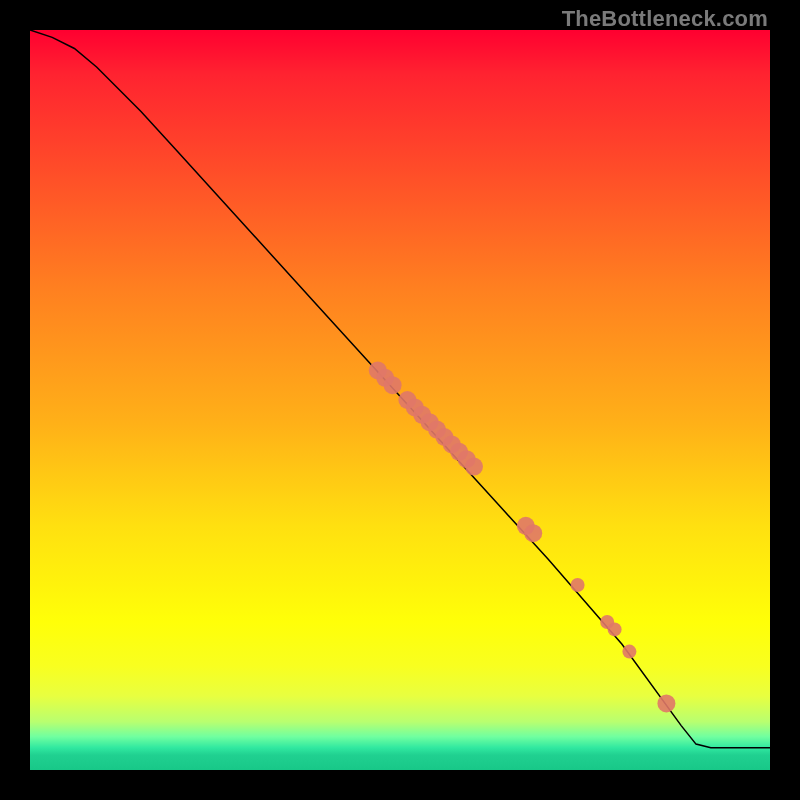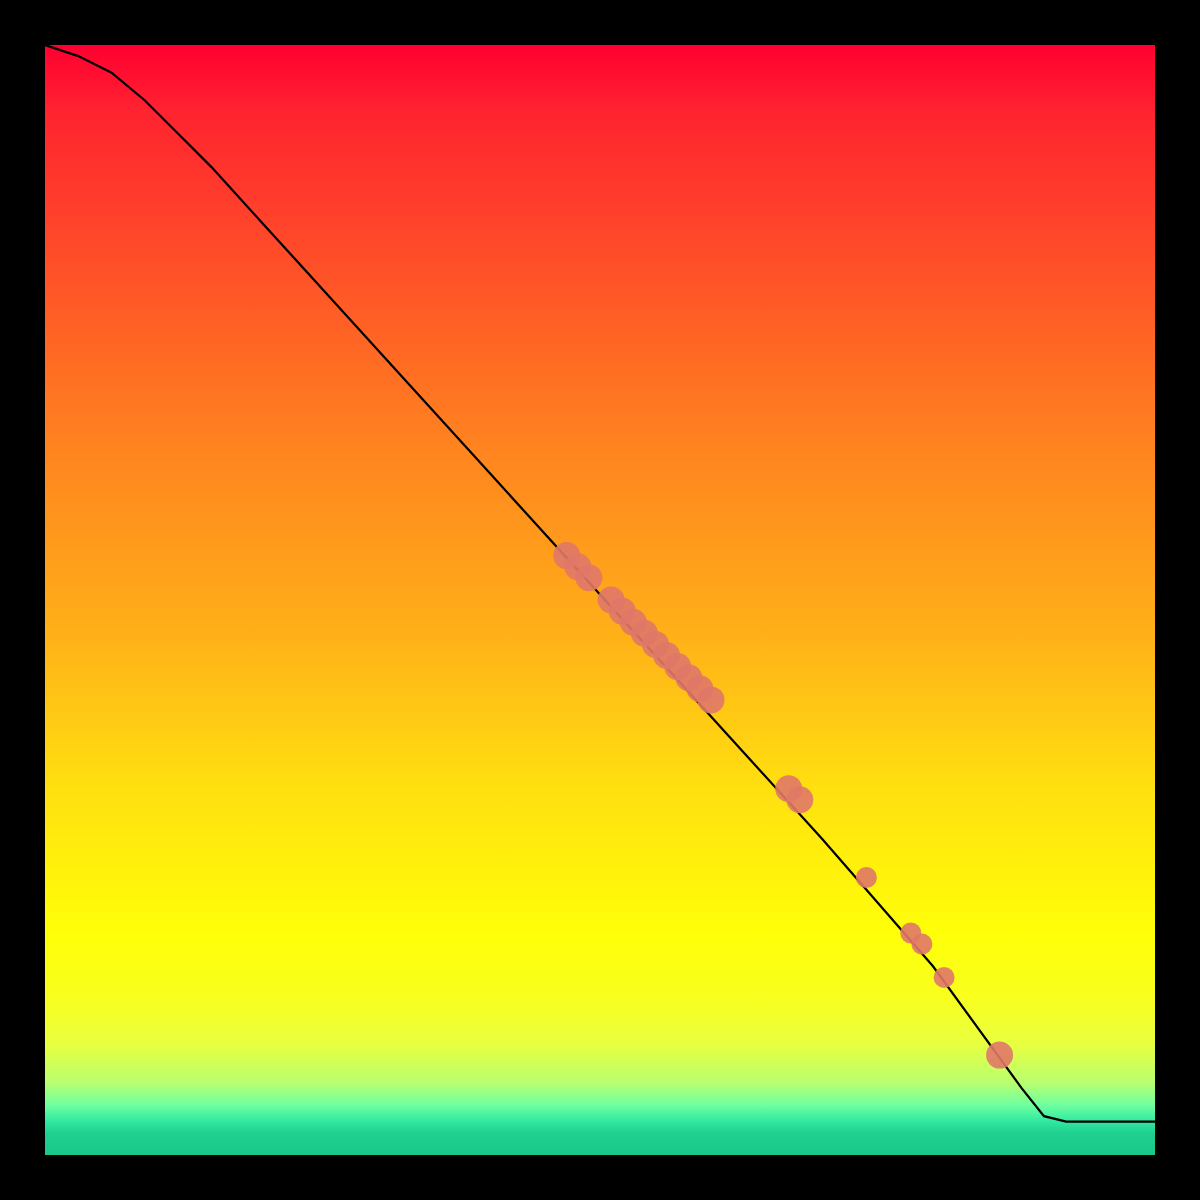--- a/index.html
+++ b/index.html
@@ -57,20 +57,21 @@
   }
   .dot {
     fill: #e07868;
     fill-opacity: 0.9;
   }
 </style>
 </head>
 <body>
 
 <div class="frame">
+  <div class="watermark">TheBottleneck.com</div>
 
   <div class="plot-area">
     <svg class="overlay" viewBox="0 0 740 740">
       <g id="curve-g">
           <polyline points="0.0,0.0 22.2,7.4 44.4,18.5 66.6,37.0 88.8,59.2 111.0,81.4 148.0,122.1 222.0,203.5 296.0,284.9 370.0,366.3 444.0,447.7 518.0,529.1 592.0,614.2 651.2,695.6 666.0,714.1 680.8,717.8 740.0,717.8" class="curve"></polyline>
         </g>
       <g id="dots-g">
           <circle cx="347.8" cy="340.4" r="9" class="dot"></circle>
           <circle cx="355.2" cy="347.8" r="9" class="dot"></circle>
           <circle cx="362.6" cy="355.2" r="9" class="dot"></circle>

